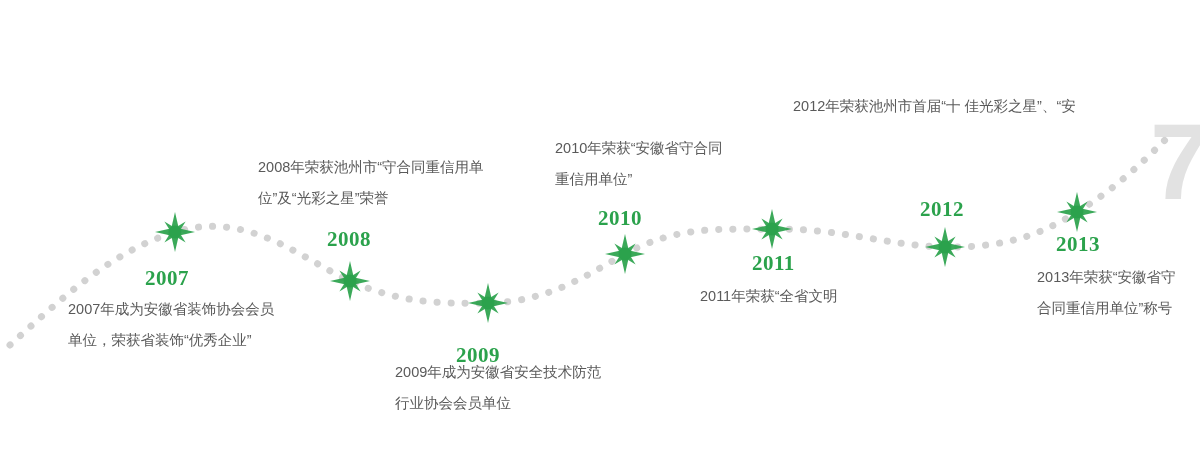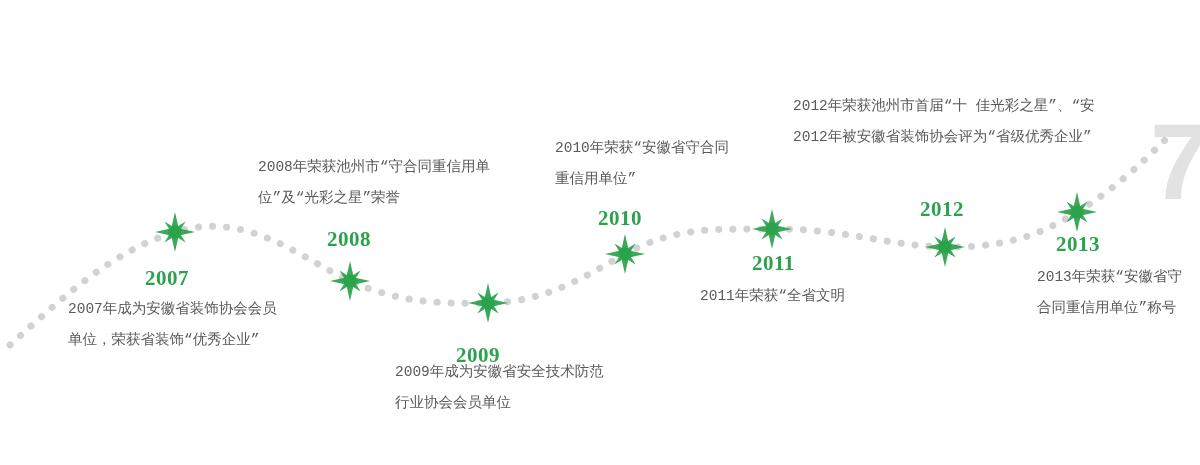--- a/index.html
+++ b/index.html
@@ -64,21 +64,21 @@
     font-size: 21px;
     font-weight: 700;
     color: #2ba24c;
     white-space: nowrap;
     letter-spacing: 0.5px;
   }
 
   
   .desc-block {
     position: absolute;
-    font-family: Liberation Mono, monospace;
+    font-family: Liberation Sans, sans-serif;
     font-size: 14.5px;
     color: #5a5a5a;
     line-height: 31px;
     white-space: nowrap;
   }
   .desc-line {
     display: block;
   }
 </style>
 </head>
@@ -199,21 +199,20 @@
             <path d="M 22.00,17.40 L 2.00,22.00 L 22.00,26.60 Z" fill="#2ba24c"></path>
             <path d="M 24.55,19.45 L 11.39,11.39 L 19.45,24.55 Z" fill="#2ba24c"></path>
             <path d="M 26.60,22.00 L 22.00,2.00 L 17.40,22.00 Z" fill="#2ba24c"></path>
             <path d="M 24.55,24.55 L 32.61,11.39 L 19.45,19.45 Z" fill="#2ba24c"></path>
           </g>
           <circle cx="22" cy="22" r="6.4" fill="#2ba24c"></circle>
         </svg></div>
       <div class="year-label" style="left: 920px; top: 197px;">2012</div>
       <div class="desc-block" style="left: 793px; top: 91px;">
         <span class="desc-line">2012年荣获池州市首届“十 佳光彩之星”、“安</span>
-        <span class="desc-line">2012年被安徽省装饰协会评为“省级优秀企业”</span>
       </div>
       <div class="node-star" style="left: 1077px; top: 212px;"><svg viewBox="0 0 44 44" xmlns="http://www.w3.org/2000/svg">
           <g opacity="0.92">
             <path d="M 22.00,26.60 L 42.00,22.00 L 22.00,17.40 Z" fill="#2ba24c"></path>
             <path d="M 19.45,24.55 L 32.61,32.61 L 24.55,19.45 Z" fill="#2ba24c"></path>
             <path d="M 17.40,22.00 L 22.00,42.00 L 26.60,22.00 Z" fill="#2ba24c"></path>
             <path d="M 19.45,19.45 L 11.39,32.61 L 24.55,24.55 Z" fill="#2ba24c"></path>
             <path d="M 22.00,17.40 L 2.00,22.00 L 22.00,26.60 Z" fill="#2ba24c"></path>
             <path d="M 24.55,19.45 L 11.39,11.39 L 19.45,24.55 Z" fill="#2ba24c"></path>
             <path d="M 26.60,22.00 L 22.00,2.00 L 17.40,22.00 Z" fill="#2ba24c"></path>

